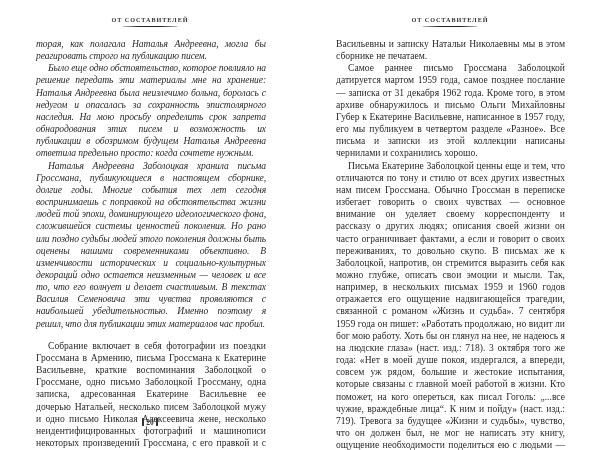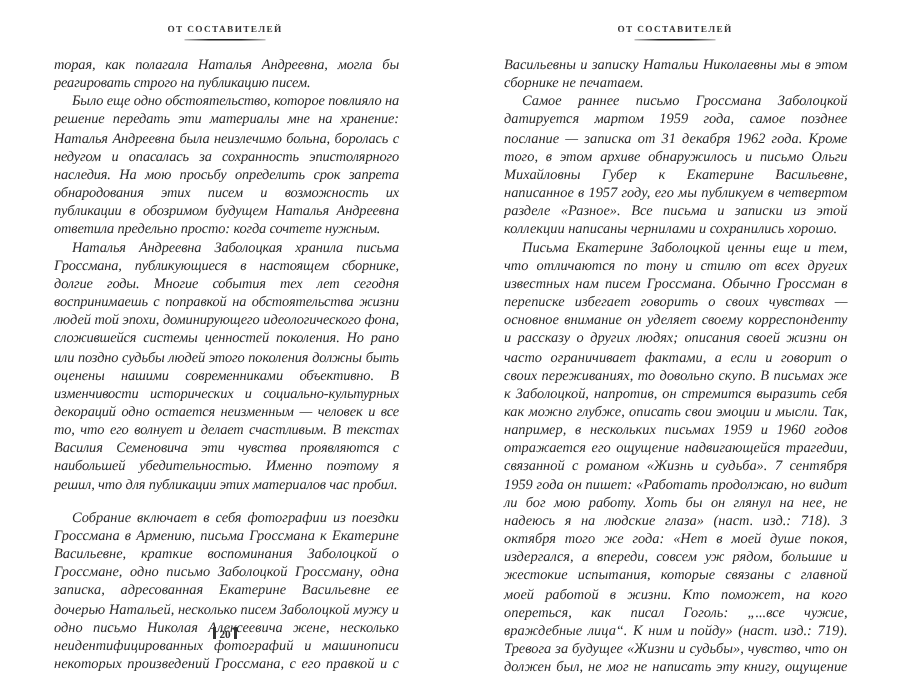--- a/index.html
+++ b/index.html
@@ -7,21 +7,21 @@
   .spread { position: absolute; left: 0; top: 0; width: 600px; height: 450px; background: #fff; }
   .page { position: absolute; top: 0; height: 450px; }
   .page.left { left: 0; width: 300px; }
   .page.right { left: 300px; width: 300px; }
   .runhead { position: absolute; top: 16px; left: 0; width: 300px; text-align: center; }
   .runhead-text { font-size: 6.2px; letter-spacing: 0.9px; font-weight: bold; color: #333; text-transform: uppercase; }
   .runhead-rule { width: 54px; height: 1px; margin: 3px auto 0 auto; background: linear-gradient(to right, #bbb 0%, #222 30%, #222 70%, #bbb 100%); }
   .text { position: absolute; top: 38px; font-size: 9.6px; line-height: 12.15px; text-align: justify; hyphens: manual; }
   .page.left .text { left: 36px; width: 230px; }
   .page.right .text { left: 36px; width: 229px; }
-  .text p { margin: 0; text-indent: 12px; font-style: italic; }
+  .text p { margin: 0; text-indent: 12px; }
   .text p.cont { text-indent: 0; }
   .text p.it { font-style: italic; letter-spacing: -0.1px; }
   .gap { height: 10px; }
   .pagenum { position: absolute; top: 418px; left: 0; width: 300px; text-align: center; font-size: 7.5px; font-weight: bold; color: #333; }
   .pagenum .br { display: inline-block; width: 1.3px; height: 8px; background: #333; vertical-align: -1px; margin: 0 2.5px; }
 </style>
 </head>
 <body>
 
 <div class="spread">

